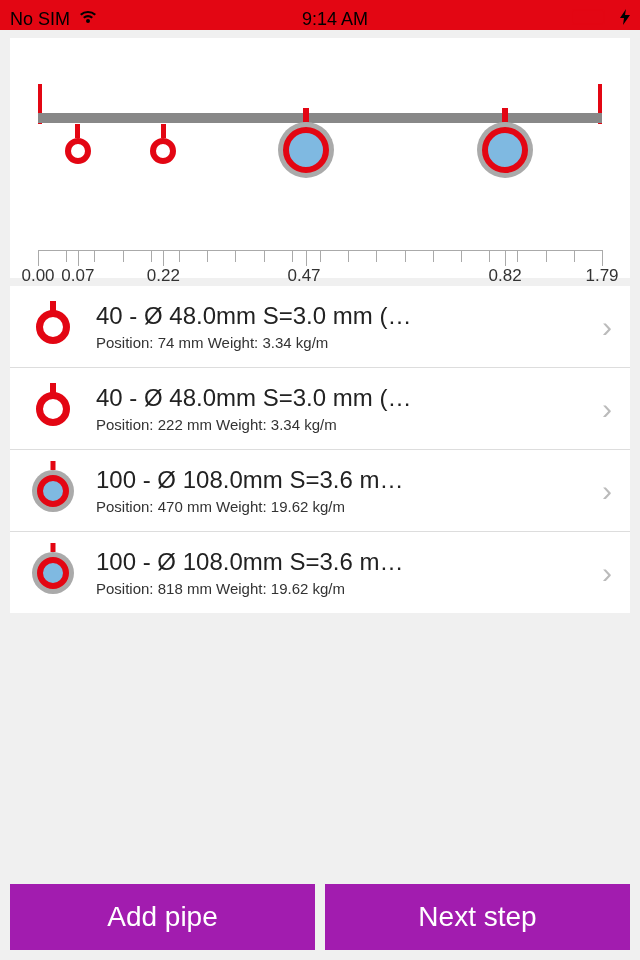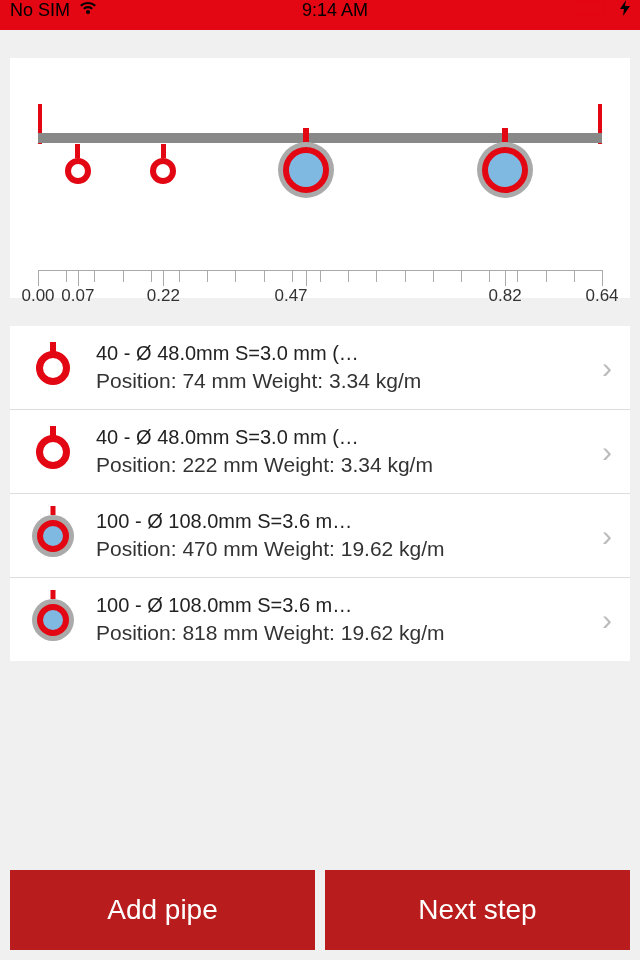--- a/index.html
+++ b/index.html
@@ -1,31 +1,31 @@
 <!DOCTYPE html>
 <html><head>
 <meta charset="utf-8">
 <style>
   * { box-sizing: border-box; margin: 0; padding: 0; }
   html, body { width: 640px; height: 960px; font-family: -apple-system, "Helvetica Neue", Arial, sans-serif; background:#f0f0f0; overflow:hidden; }
   .screen { width:640px; height:960px; position:relative; background:#f0f0f0; }
 
   
-  .statusbar { height:30px; background:#e30613; color:#000; display:flex; align-items:flex-start; justify-content:space-between; padding:0 10px; font-size:18px; font-weight:500; }
+  .statusbar { height:30px; background:#e30613; color:#000; display:flex; align-items:flex-end; justify-content:space-between; padding:0 10px; font-size:18px; font-weight:500; }
   .statusbar .left, .statusbar .right { display:flex; align-items:center; gap:8px; }
   .batt { display:inline-block; }
 
   
   .navbar { height:88px; background:#e30613; color:#fff; display:flex; align-items:center; justify-content:space-between; padding:0 18px; }
   .navbar .back { font-size:44px; line-height:1; font-weight:300; }
   .navbar .title { font-size:36px; font-weight:600; position:absolute; left:0; right:0; text-align:center; pointer-events:none; }
   .navbar .edit { font-size:30px; font-weight:400; }
 
   
-  .card { background:#fff; margin:28px 10px 0 10px; }
+  .card { background:#fff; margin:8px 10px 0 10px; }
 
   
   .chart-card { height:240px; position:relative; padding:20px 20px 10px 20px; }
   .chart-area { position:relative; width:100%; height:130px; }
   .rail-end { position:absolute; width:4px; height:40px; top:26px; background:#e30613; }
   .rail-end.left { left:8px; }
   .rail-end.right { right:8px; }
   .rail { position:absolute; height:10px; background:#888; top:55px; left:8px; right:8px; }
   .pipe-marker { position:absolute; top:66px; transform:translateX(-50%); }
   .pipe-marker .stem { width:5px; height:14px; background:#e30613; margin:0 auto; }
@@ -44,27 +44,27 @@
   .list-card { }
   .row { display:flex; align-items:center; padding:16px 18px 16px 18px; border-bottom:1px solid #ddd; }
   .row:last-child { border-bottom:none; }
   .row-icon { width:50px; display:flex; align-items:center; justify-content:center; margin-right:18px; }
   .icon-small-pipe { width:34px; height:34px; border:7px solid #e30613; border-radius:50%; position:relative; }
   .icon-small-pipe::before { content:""; position:absolute; width:6px; height:10px; background:#e30613; top:-16px; left:50%; transform:translateX(-50%); }
   .icon-large-pipe { width:42px; height:42px; border-radius:50%; background:#aaa; display:flex; align-items:center; justify-content:center; position:relative; }
   .icon-large-pipe .inner { width:32px; height:32px; border:6px solid #e30613; border-radius:50%; background:#7fb9e1; }
   .icon-large-pipe::before { content:""; position:absolute; width:5px; height:9px; background:#e30613; top:-9px; left:50%; transform:translateX(-50%); }
   .row-text { flex:1; min-width:0; }
-  .row-title { font-size:20px; color:#222; white-space:nowrap; overflow:hidden; text-overflow:ellipsis; }
-  .row-sub { font-size:21px; color:#333; margin-top:4px; }
+  .row-title { font-size:24px; color:#222; white-space:nowrap; overflow:hidden; text-overflow:ellipsis; }
+  .row-sub { font-size:15px; color:#333; margin-top:4px; }
   .chev { color:#bbb; font-size:30px; margin-left:10px; }
 
   
   .bottombar { position:absolute; left:0; right:0; bottom:0; padding:10px; display:flex; gap:10px; }
-  .btn { flex:1; background:#b91c1c; color:#fff; font-size:28px; height:80px; display:flex; align-items:center; justify-content:center; }
+  .btn { flex:1; background:#a21caf; color:#fff; font-size:28px; height:66px; display:flex; align-items:center; justify-content:center; }
 </style>
 </head>
 <body>
 <div class="screen">
 
 <div class="statusbar">
   <div class="left">
     <span>No SIM</span>
     <span>
       <svg width="20" height="16" viewBox="0 0 20 16">
@@ -139,25 +139,25 @@
         <div class="tick" style="left: 515.6px;"></div>
         <div class="tick" style="left: 543.8px;"></div>
         <div class="tick" style="left: 572px;"></div>
         <div class="tick major" style="left: 8px;"></div>
         <div class="ticklabel" style="left: 8px;">0.00</div>
         <div class="tick major" style="left: 47.8788px;"></div>
         <div class="ticklabel" style="left: 47.8788px;">0.07</div>
         <div class="tick major" style="left: 133.333px;"></div>
         <div class="ticklabel" style="left: 133.333px; text-align: right;">0.22</div>
         <div class="tick major" style="left: 275.758px;"></div>
-        <div class="ticklabel" style="left: 261px;">0.47</div>
+        <div class="ticklabel" style="left: 274px;">0.47</div>
         <div class="tick major" style="left: 475.152px;"></div>
         <div class="ticklabel" style="left: 475.152px;">0.82</div>
         <div class="tick major" style="left: 572px;"></div>
-        <div class="ticklabel" style="left: 572px;">0.64</div>
+        <div class="ticklabel" style="left: 572px;">1.79</div>
       </div>
 </div>
 
 <div class="card list-card" id="pipe-list">
       <div class="row">
         <div class="row-icon">
           <div class="icon-small-pipe"></div>
         </div>
         <div class="row-text">
           <div class="row-title">40 - Ø 48.0mm S=3.0 mm (…</div>

